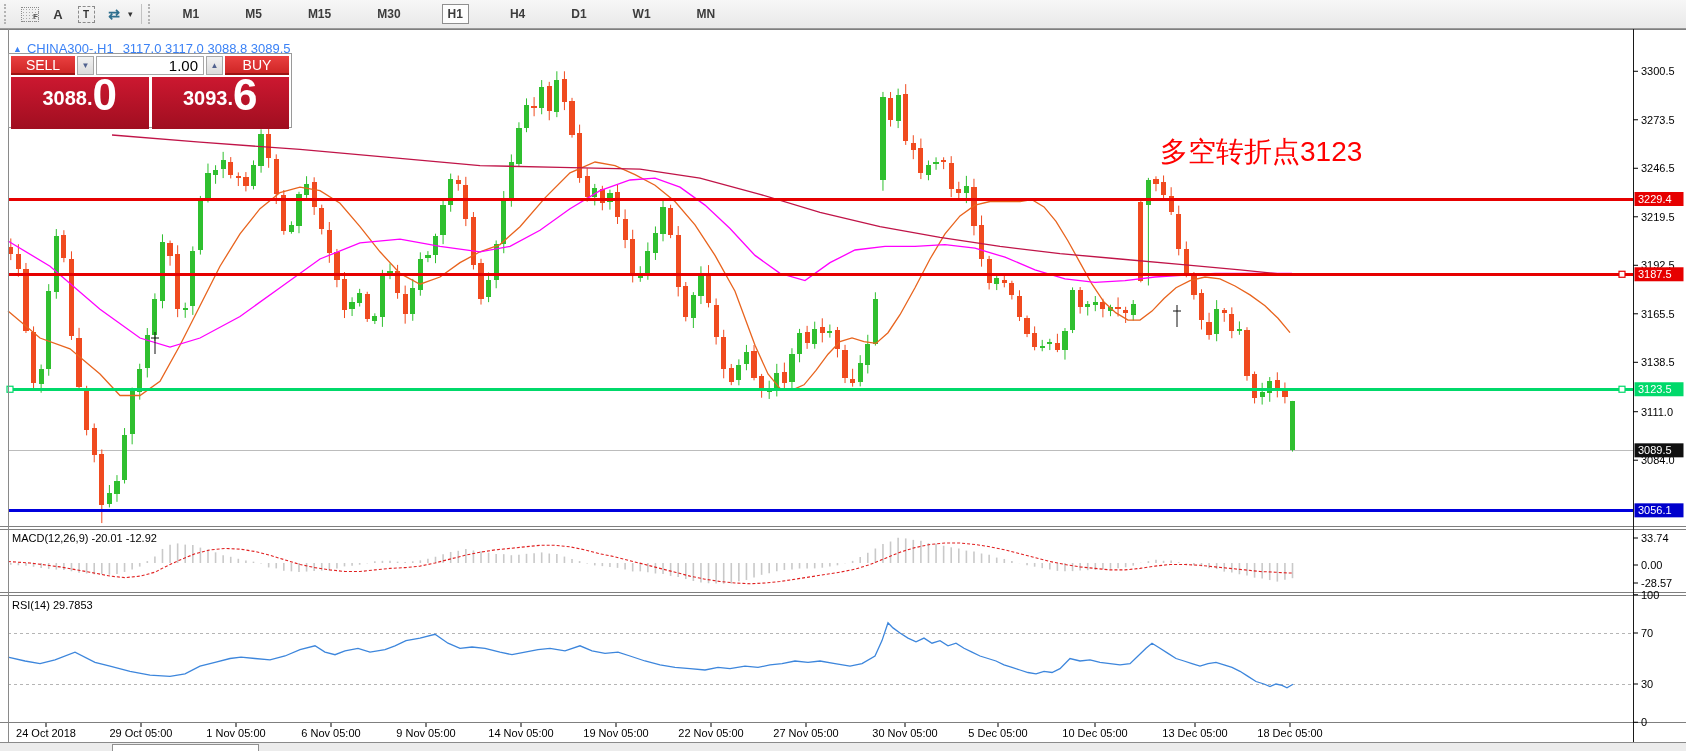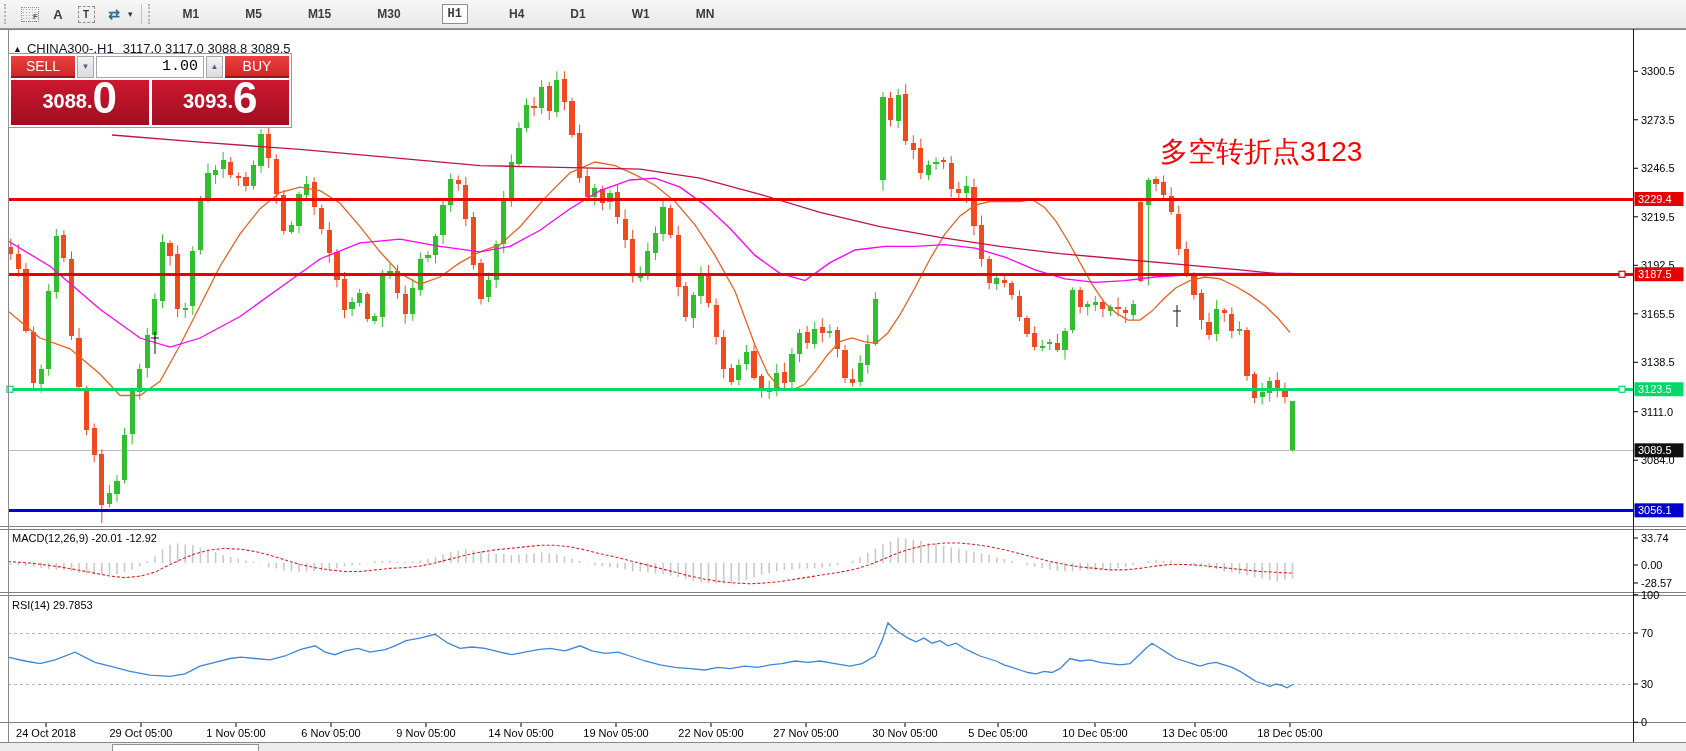--- a/index.html
+++ b/index.html
@@ -15,38 +15,38 @@
   .icon-f{width:16px;height:13px;border:1px dotted #8a8a8a;font-size:8px;font-weight:bold;
     color:#555;display:flex;align-items:flex-end;justify-content:flex-end;
     background-image:radial-gradient(#aaa 0.7px, transparent 0.8px);background-size:3px 3px;}
   .icon-t{width:15px;height:15px;border:1px dashed #8a8a8a;font-size:10px;display:flex;
     align-items:center;justify-content:center;color:#333;font-weight:bold;}
   .icon-arrows{color:#2e6f8e;font-size:14px;font-weight:bold;}
   .caret{font-size:9px;color:#333;margin:0 4px 0 0;}
   .tb-sep{width:1px;height:20px;background:#c2c2c2;margin:0 4px;}
   .tf-btn{min-width:24px;height:20px;padding:0 5px;display:flex;align-items:center;justify-content:center;
     font-size:12px;font-weight:bold;color:#3c3c3c;box-sizing:border-box;margin:0 18px;}
-  .tf-btn.active{background:#fdfdfd;border:1px solid #8f8f8f;font-family:Liberation Mono, monospace;}
+  .tf-btn.active{background:#fdfdfd;border:1px solid #8f8f8f;}
   
-  #chart-title{position:absolute;top:41px;left:13px;font-size:13px;color:#0f172a;white-space:nowrap;}
+  #chart-title{position:absolute;top:41px;left:13px;font-size:13px;color:#3b82f6;white-space:nowrap;}
   #chart-title .tri{font-size:9px;margin-right:5px;position:relative;top:-1px;}
   #chart-title .ohlc{margin-left:9px;}
   
   #quote{position:absolute;left:8px;top:53px;width:284px;height:75px;background:#fff;
     border:1px solid #9a9a9a;box-sizing:border-box;padding:2px;display:flex;flex-direction:column;gap:2px;}
   .q-row1{display:flex;height:23px;gap:2px;}
   .btn-sell,.btn-buy{flex:0 0 64px;background:linear-gradient(#ea4040,#cf2626);color:#fff;
     display:flex;align-items:center;justify-content:center;font-size:14px;border-bottom:2px solid #9d1414;box-sizing:border-box;cursor:pointer;}
   .spin{flex:0 0 17px;background:linear-gradient(#f2f2f2,#dcdcdc);border:1px solid #a7a7a7;color:#51628f;
     font-size:8px;display:flex;align-items:center;justify-content:center;box-sizing:border-box;cursor:pointer;}
   .vol-input{flex:1;min-width:0;border:1px solid #a7a7a7;text-align:right;font-size:15px;
-    padding:0 5px 0 0;font-family:Liberation Mono, monospace;box-sizing:border-box;}
+    padding:0 5px 0 0;font-family:Liberation Sans, sans-serif;box-sizing:border-box;}
   .q-row2{display:flex;flex:1;gap:3px;}
   .tile{flex:1;background:linear-gradient(#cc1830,#a00e20);color:#fff;display:flex;
-    align-items:flex-end;justify-content:center;padding-bottom:9px;cursor:pointer;}
+    align-items:flex-end;justify-content:center;padding-bottom:16px;cursor:pointer;}
   .t-small{font-size:20px;font-weight:bold;line-height:1;margin-bottom:5px;}
   .t-dot{font-size:20px;font-weight:bold;line-height:1;margin-bottom:5px;}
   .t-big{font-size:44px;font-weight:bold;line-height:0.82;}
   
   #annotation{position:absolute;left:1160px;top:133px;font-size:28px;color:#f00;white-space:nowrap;
     font-family:"Liberation Sans","DejaVu Sans",sans-serif;}
   
   #bottom-strip{position:absolute;left:0;top:742px;width:1686px;height:9px;background:#ececec;
     border-top:1px solid #8a8a8a;box-sizing:border-box;}
   #bottom-box{position:absolute;left:112px;top:1px;width:147px;height:9px;background:#fff;

